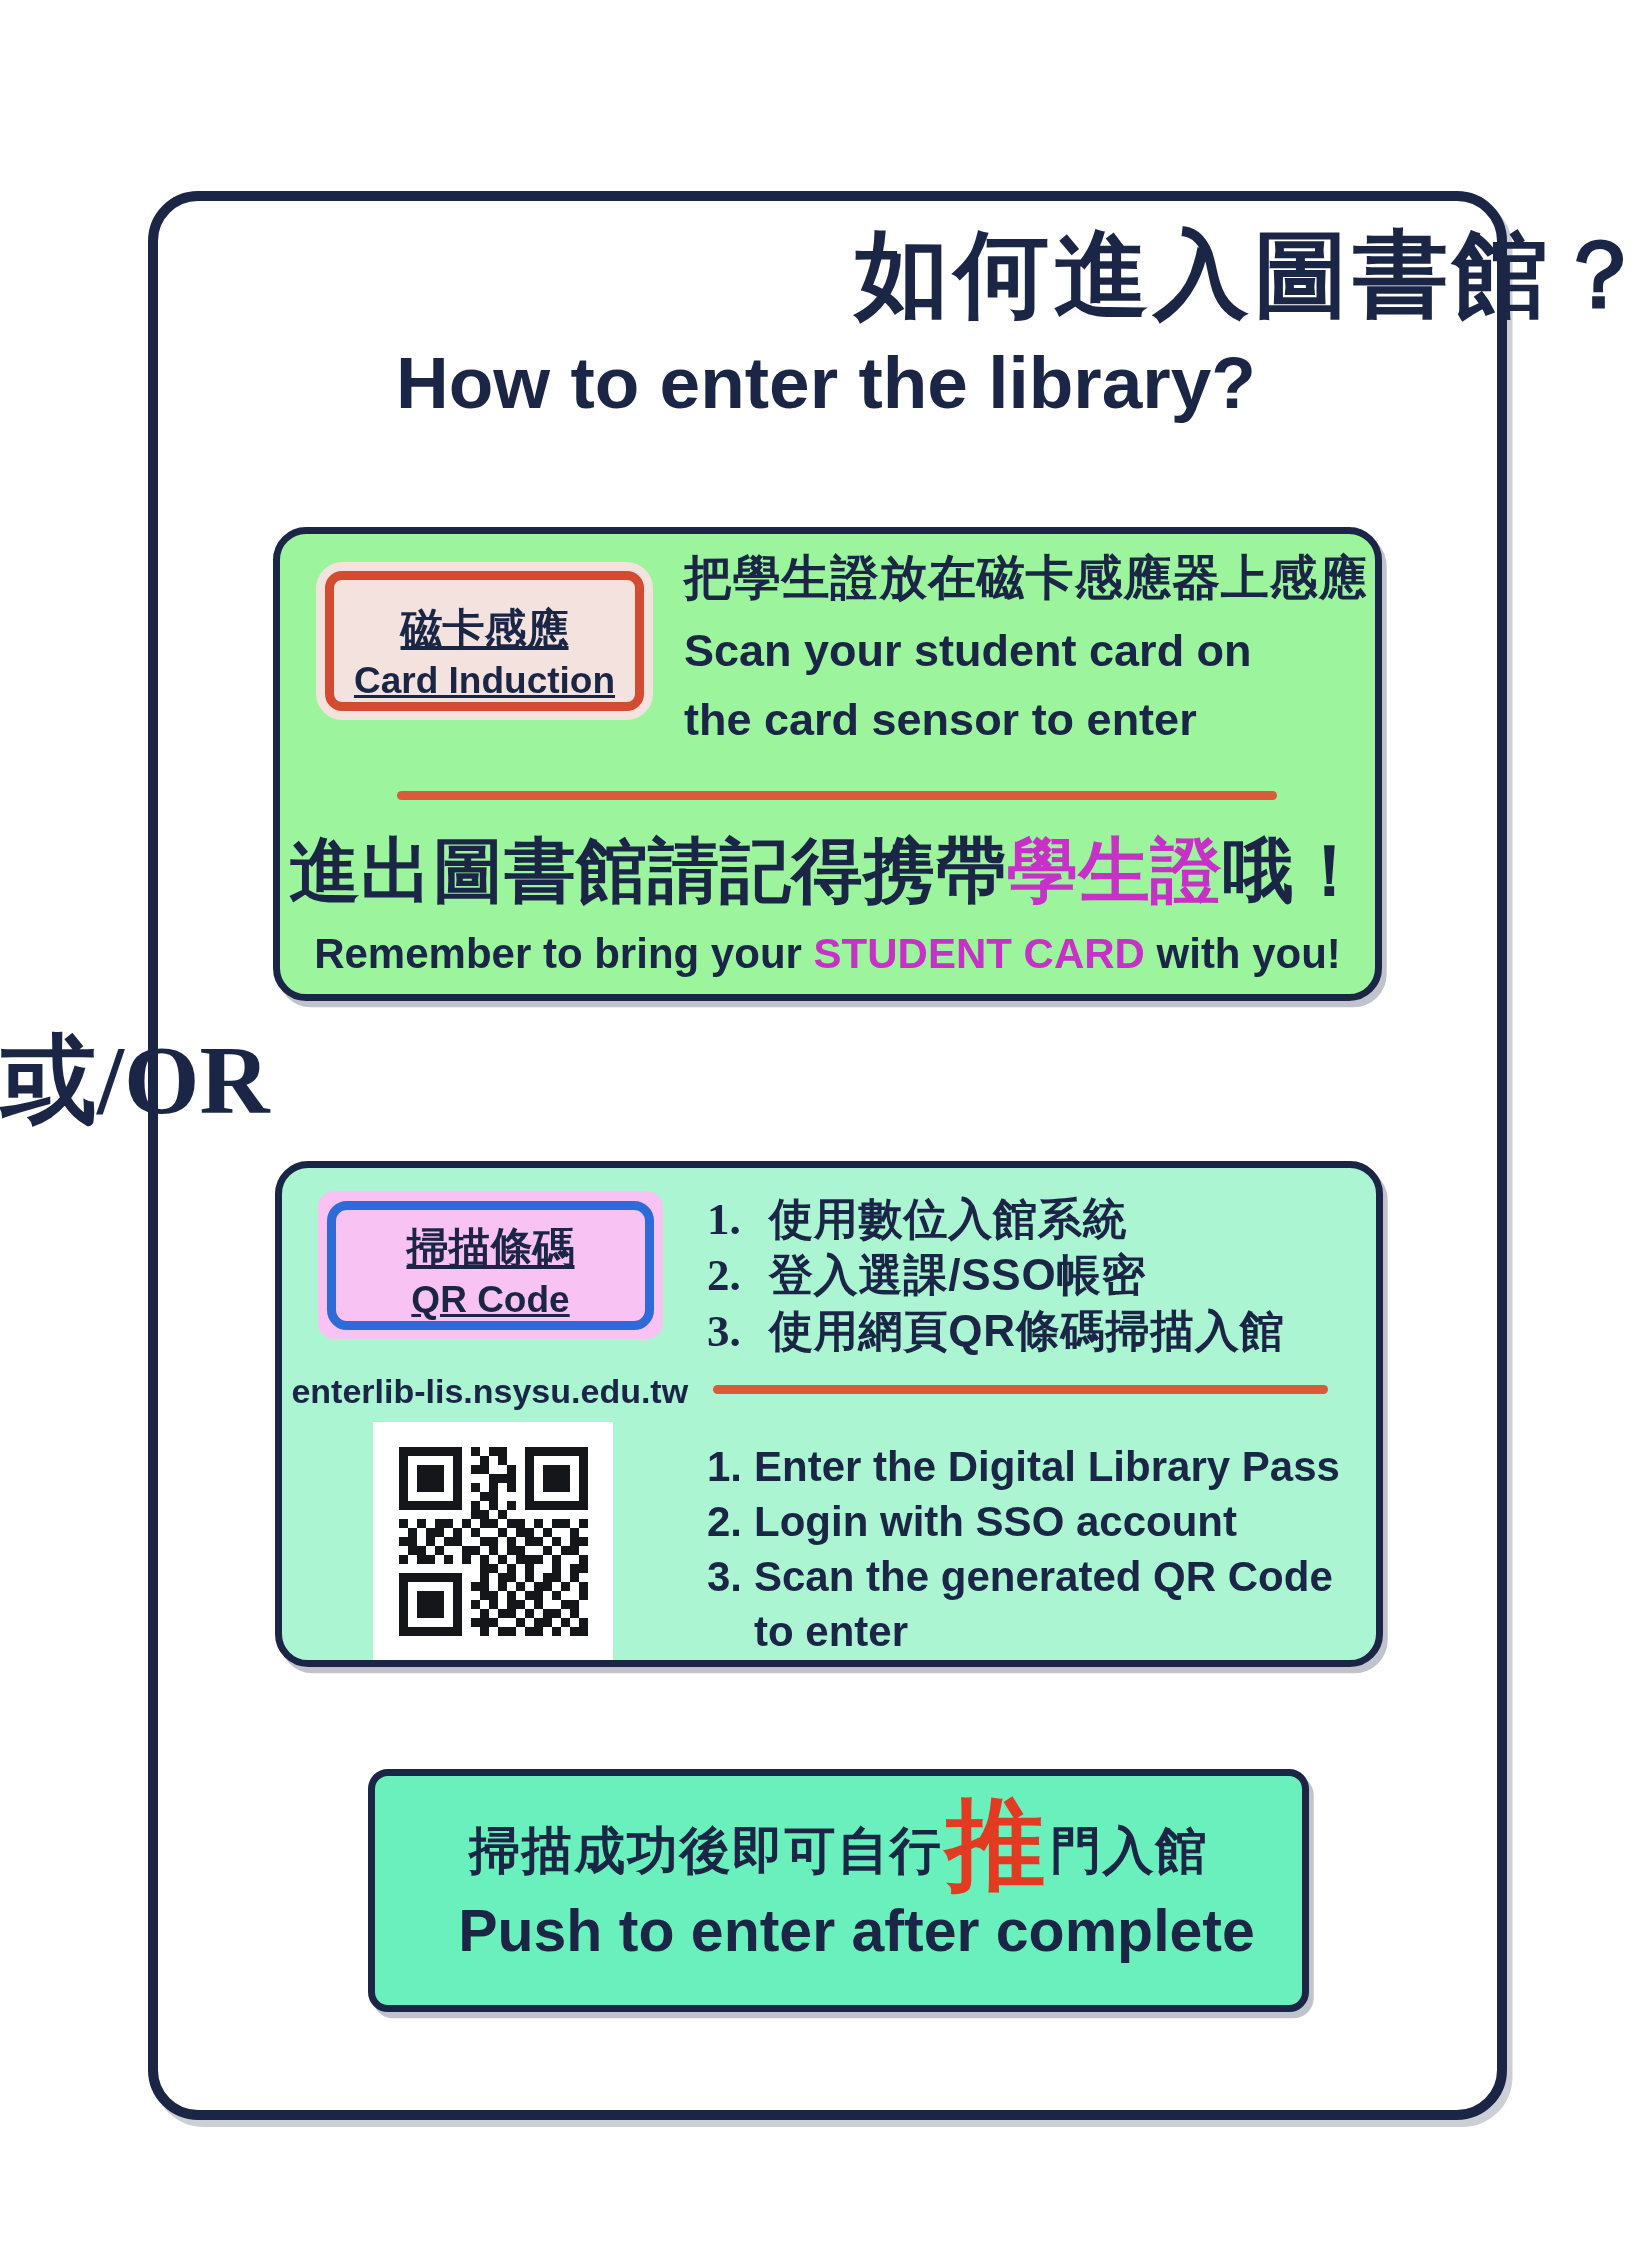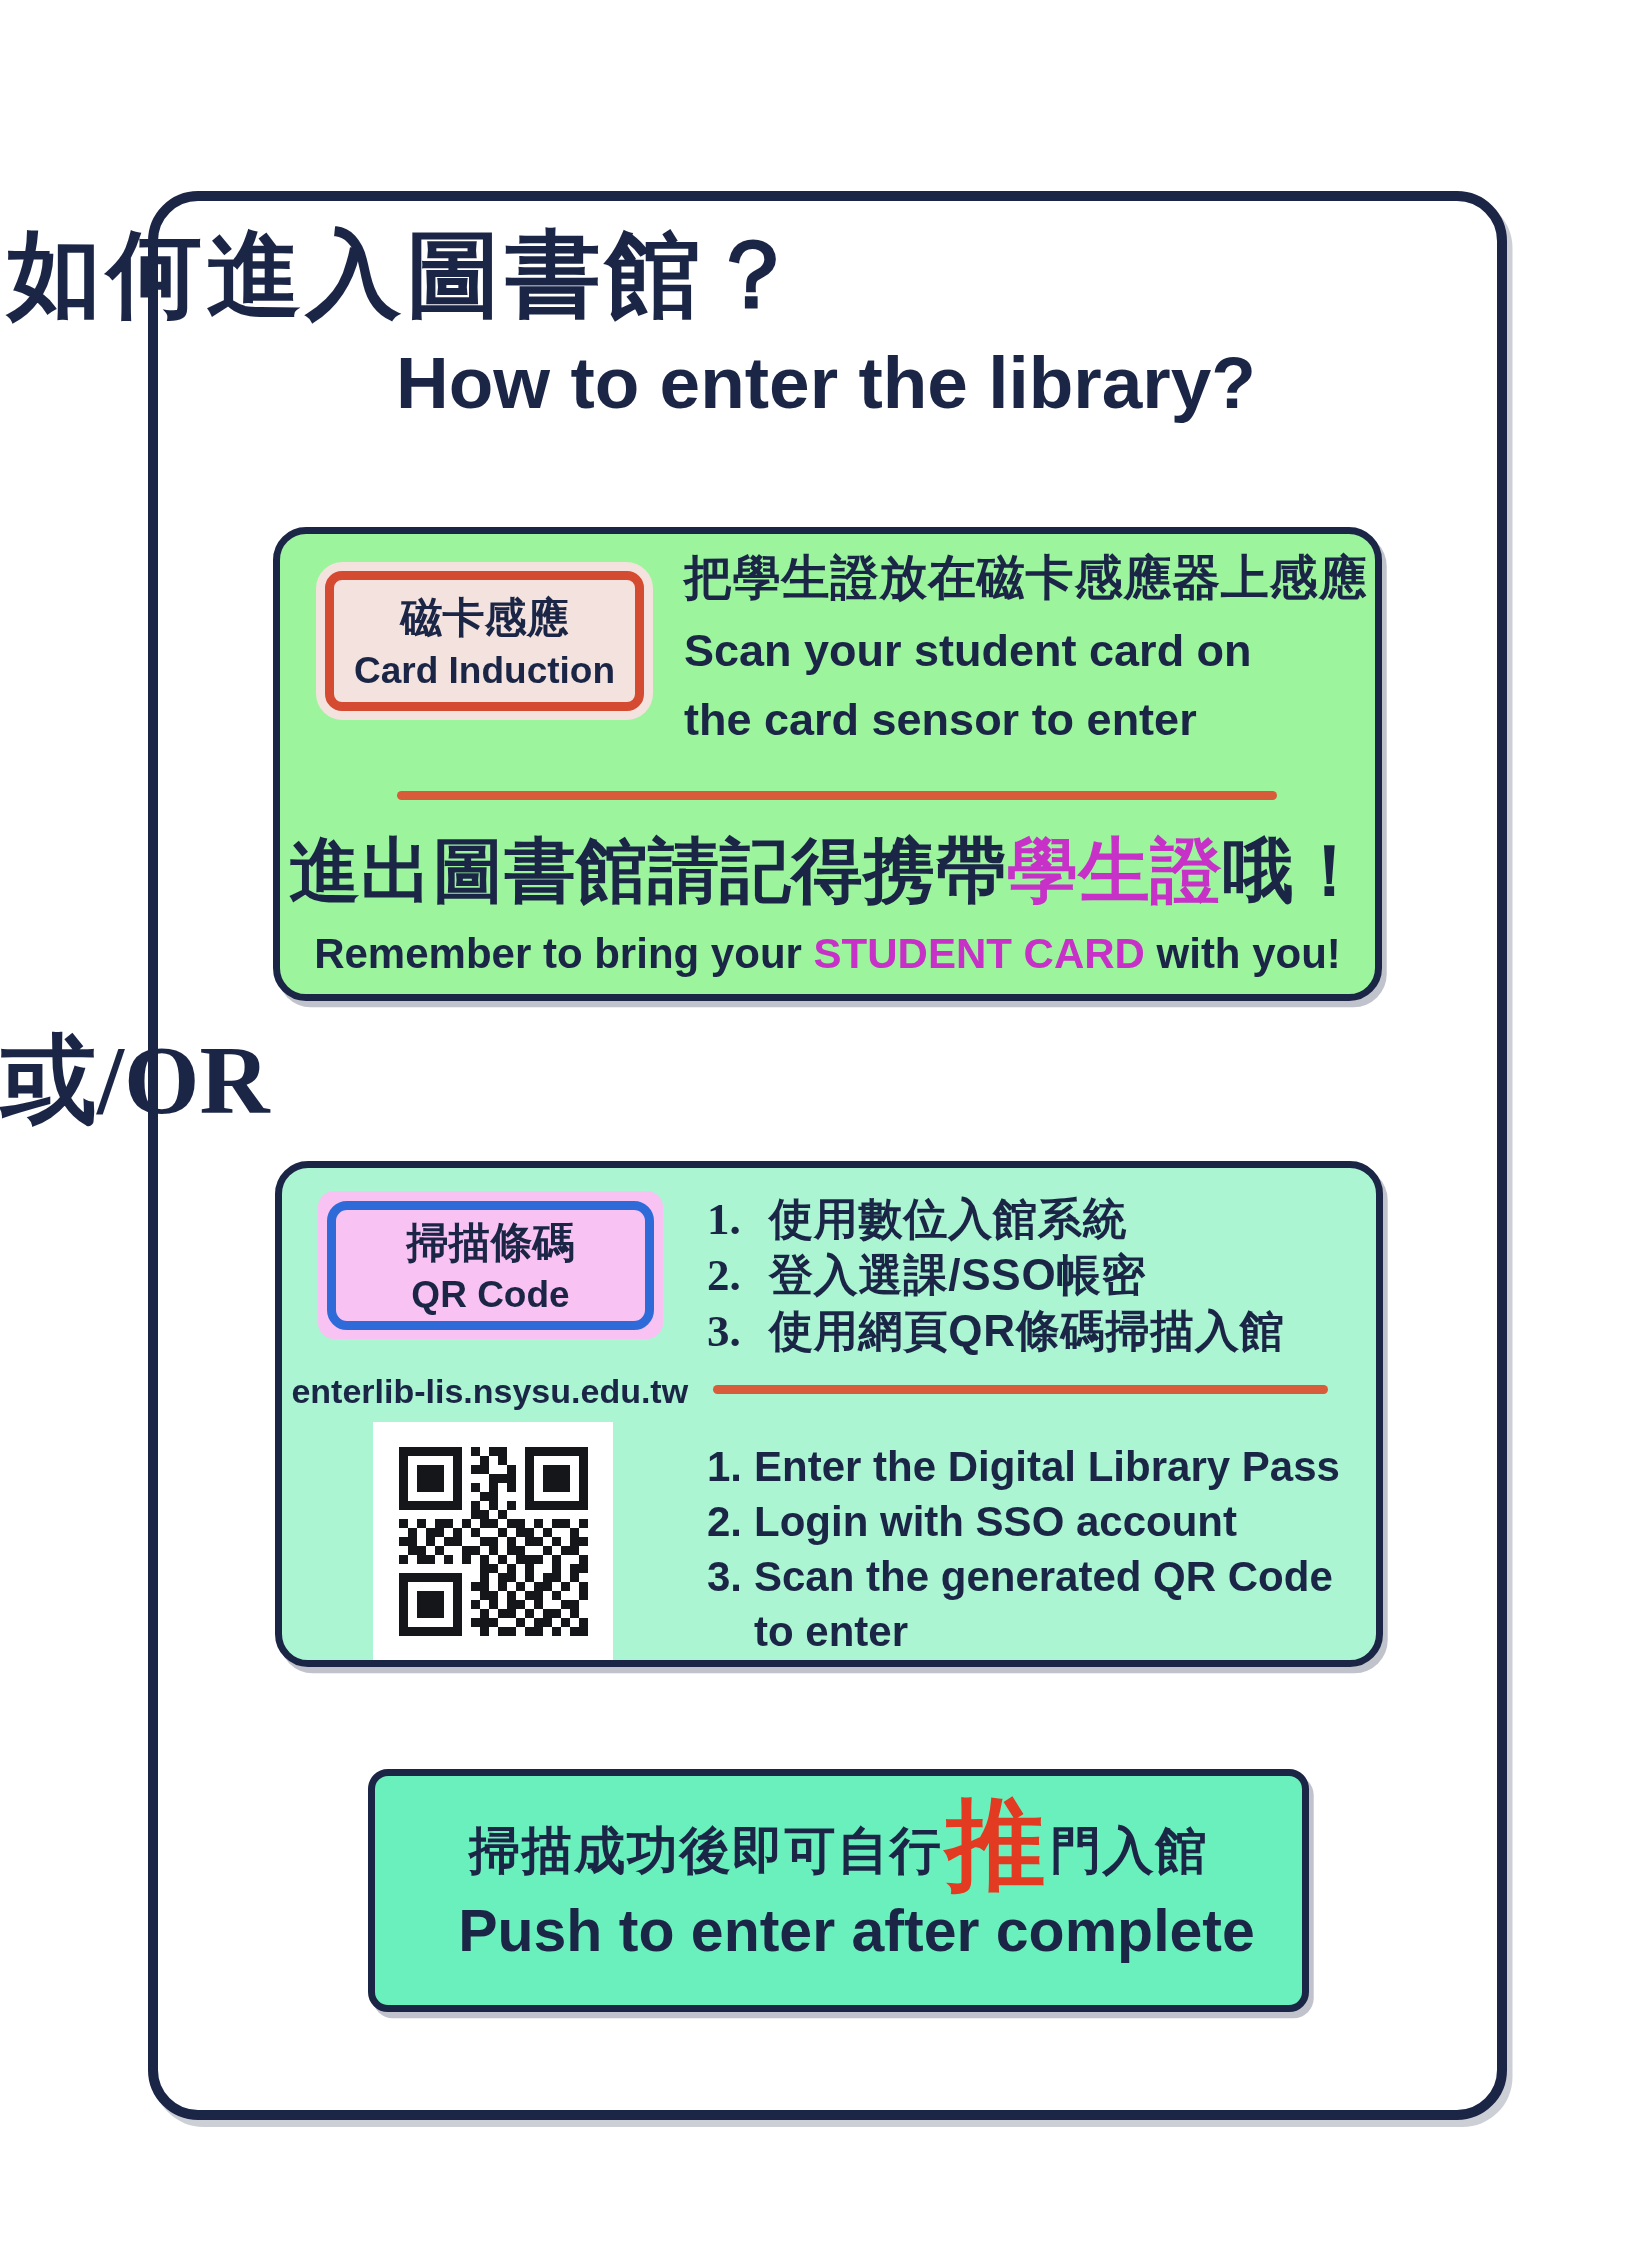--- a/index.html
+++ b/index.html
@@ -7,34 +7,34 @@
     --pink1:#f3e2dd; --red1:#d44b32; --pink2:#f8c2f3; --blue2:#2f6bd8;
     --orange:#d85c39; --magenta:#c731c7; --red2:#e33a22; --paper:#ffffff;
   }
   *{margin:0;padding:0;box-sizing:border-box;}
   html,body{background:#fff;}
   body{font-family:"Liberation Sans","DejaVu Sans",sans-serif;color:var(--navy);}
   .poster{position:relative;width:1652px;height:2250px;background:var(--paper);overflow:hidden;}
   .frame{position:absolute;left:148px;top:191px;width:1359px;height:1929px;
          border:10px solid var(--navy);border-radius:50px;background:var(--paper);
          box-shadow:5.5px 7px 0 rgba(27,38,70,0.22);}
-  .title-cn{position:absolute;left:0;right:0;top:212px;text-align:left;
+  .title-cn{position:absolute;left:0;right:0;top:212px;text-align:right;
             font-family:"Liberation Serif","DejaVu Serif",serif;
             font-size:95px;font-weight:700;letter-spacing:4.7px;white-space:nowrap;padding-left:7px;}
   .title-en{position:absolute;left:0;right:0;top:341px;text-align:center;
             font-size:73px;font-weight:700;white-space:nowrap;}
   .box{position:absolute;border:7.8px solid var(--navy);box-shadow:4.7px 6.2px 0 rgba(27,38,70,0.28);}
   .box1{left:273px;top:527px;width:1109px;height:474px;background:var(--green1);border-radius:33px;}
   .box2{left:275px;top:1161px;width:1108px;height:506px;background:var(--green2);border-radius:33px;}
   .box3{left:368px;top:1769px;width:941px;height:243px;background:var(--teal);border-radius:20px;
         border-width:7px;display:flex;flex-direction:column;align-items:center;justify-content:center;gap:11px;}
   .badge{position:absolute;padding:9.4px;}
   .badge1{left:36px;top:28px;width:337px;height:158px;background:var(--pink1);border-radius:26.5px;}
   .badge2{left:36px;top:23.4px;width:345px;height:148px;background:var(--pink2);border-radius:16px;}
-  .badge-inner{width:100%;height:100%;display:flex;flex-direction:column;align-items:center;justify-content:center;gap:3.1px;}
+  .badge-inner{width:100%;height:100%;display:flex;flex-direction:column;align-items:center;justify-content:flex-end;gap:3.1px;text-decoration:underline;}
   .badge1 .badge-inner{border:9.4px solid var(--red1);border-radius:17px;}
   .badge2 .badge-inner{border:9.4px solid var(--blue2);border-radius:20px;}
   .badge-cn{font-size:42px;font-weight:700;white-space:nowrap;}
   .badge-en{font-size:37px;font-weight:700;white-space:nowrap;}
   .b1-right{position:absolute;left:404px;top:12.5px;white-space:nowrap;}
   .b1-cn-line{font-size:48px;font-weight:700;line-height:62px;margin-bottom:7.8px;letter-spacing:0.8px;}
   .b1-en-line{font-size:45px;font-weight:700;line-height:69px;}
   .divider{position:absolute;background:var(--orange);border-radius:4.7px;}
   .divider1{left:117px;top:257px;width:880px;height:9.4px;}
   .divider2{left:431px;top:217px;width:615px;height:8.6px;}

